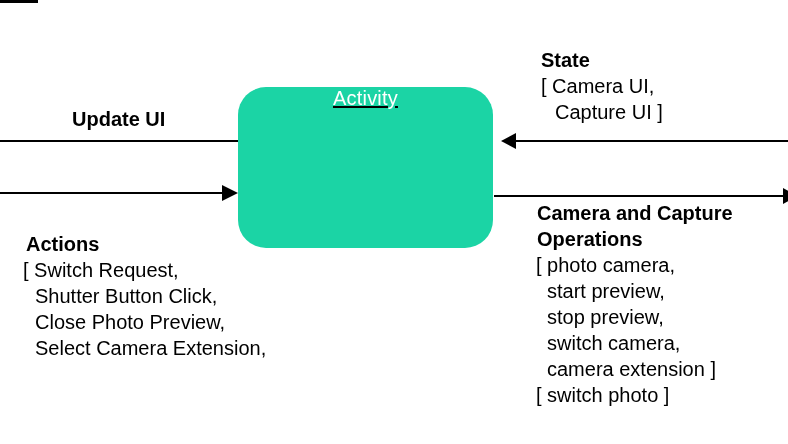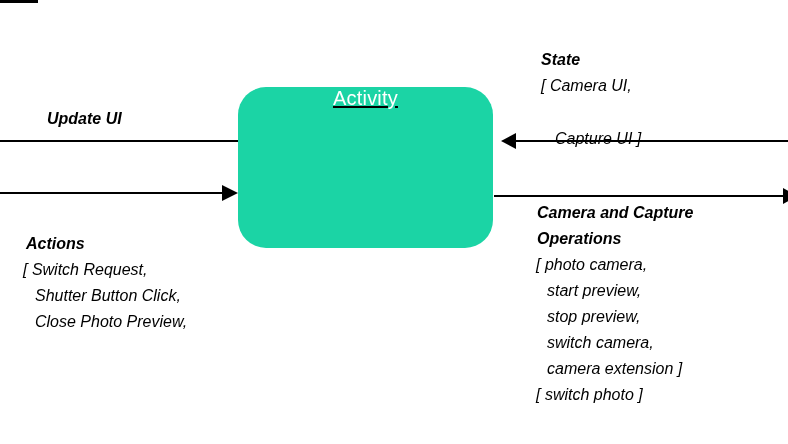--- a/index.html
+++ b/index.html
@@ -18,28 +18,28 @@
   .line-update{left:0;top:140;width:238px;top:140px;}
   .line-actions{left:0;top:192px;width:224px;}
   .line-state{left:514px;top:140px;width:274px;}
   .line-ops{left:494px;top:195px;width:294px;}
   .ah{position:absolute;width:0;height:0;border-top:8px solid transparent;border-bottom:8px solid transparent;}
   .ah-right{border-left:16px solid #000;}
   .ah-left{border-right:15px solid #000;}
   .ah-actions{left:222px;top:185px;}
   .ah-state{left:501px;top:133px;}
   .ah-ops{left:783px;top:188px;border-left-width:15px;}
-  .tblock{position:absolute;font-size:16px;line-height:26px;white-space:nowrap;font-style:italic;}
+  .tblock{position:absolute;font-size:20px;line-height:26px;white-space:nowrap;}
   .b{font-weight:700;}
-  .update-ui{left:47px;top:106px;}
+  .update-ui{left:72px;top:106px;}
   .actions{left:23px;top:198px;margin-top:33px;}
   .actions .title{padding-left:3px;}
   .actions .ind{padding-left:12px;}
   .state{left:541px;top:47px;}
-  .state .ind{padding-left:14px;margin-top:27px;}
+  .state .ind{padding-left:14px;}
   .ops{left:536px;top:200px;}
   .ops .title{padding-left:1px;}
   .ops .ind{padding-left:11px;}
 </style>
 </head>
 <body>
 
 <div class="canvas">
 
   <div class="crop-bar"></div>
@@ -56,20 +56,21 @@
     <span class="node-label">Activity</span>
   </div>
 
   <div class="tblock update-ui b">Update UI</div>
 
   <div class="tblock actions">
     <div class="b title">Actions</div>
     <div>[ Switch Request,</div>
     <div class="ind">Shutter Button Click,</div>
     <div class="ind">Close Photo Preview,</div>
+    <div class="ind">Select Camera Extension,</div>
   </div>
 
   <div class="tblock state">
     <div class="b">State</div>
     <div>[ Camera UI,</div>
     <div class="ind">Capture UI ]</div>
   </div>
 
   <div class="tblock ops">
     <div class="b title">Camera and Capture</div>

